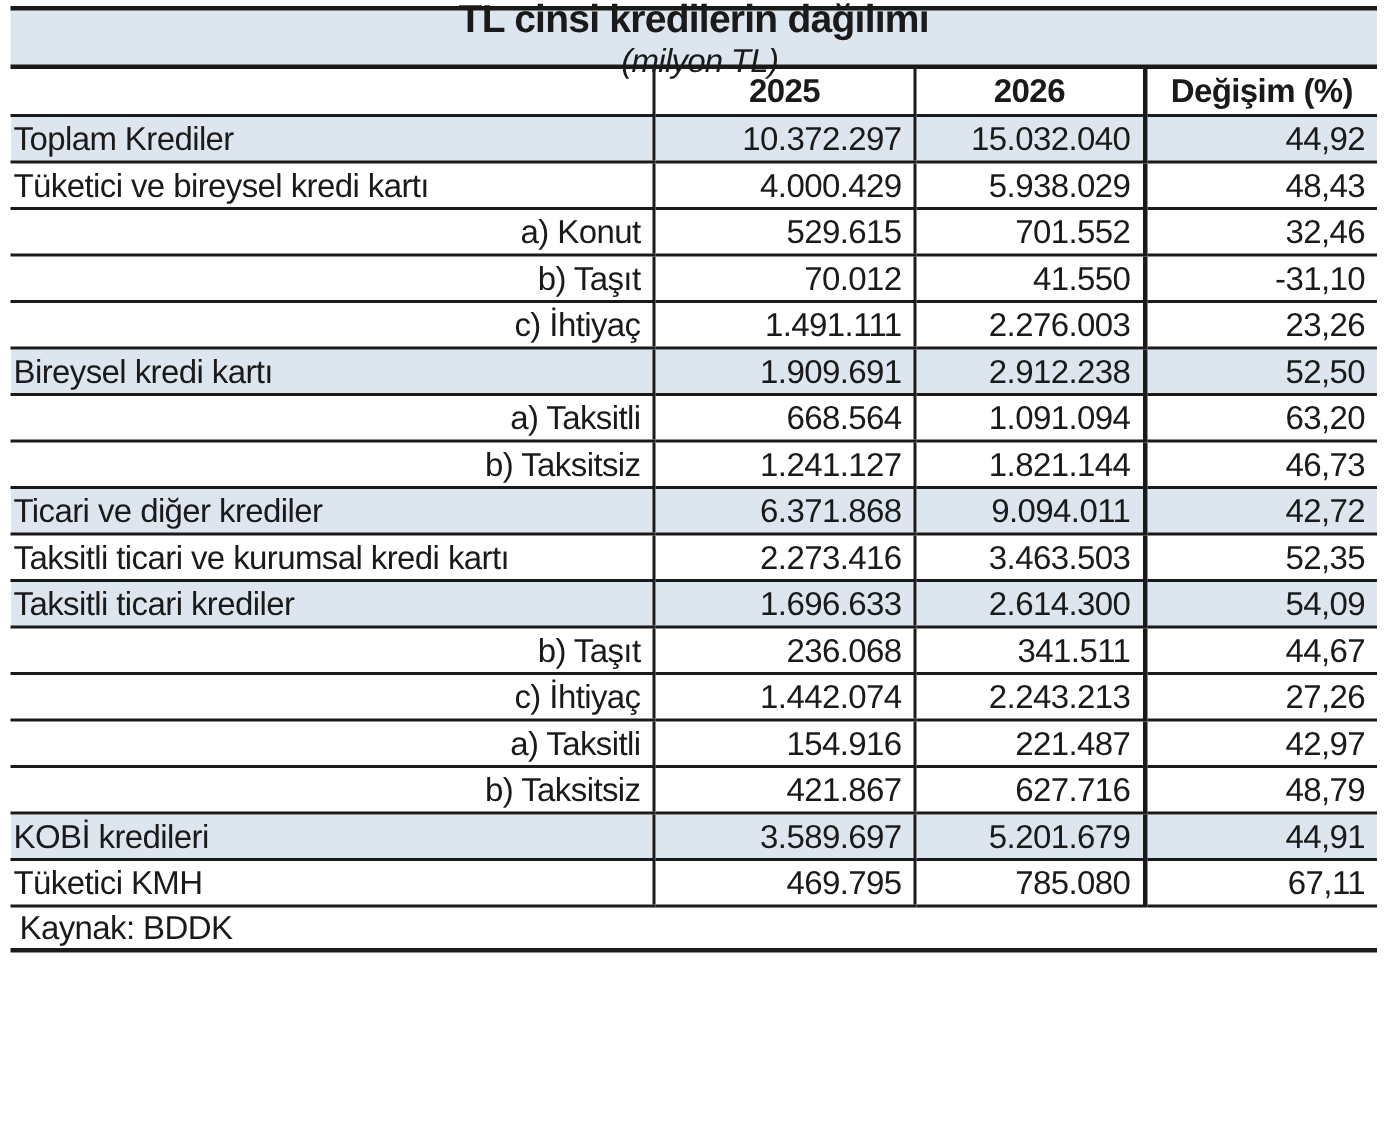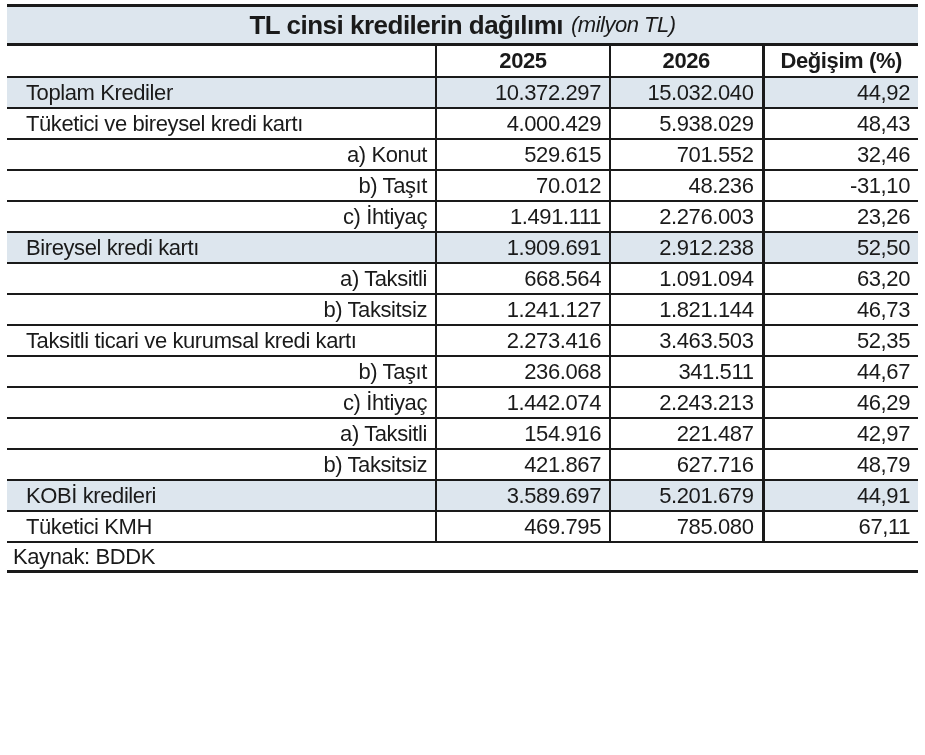--- a/index.html
+++ b/index.html
@@ -21,20 +21,21 @@
   }
   .title-band{
     box-sizing:border-box;
     height:42px;
     background:var(--shade);
     border-top:3px solid var(--line);
     border-bottom:3px solid var(--line);
     display:flex;
     align-items:center;
     justify-content:center;
+    flex-direction:column;
   }
   .title-main{
     font-weight:bold;
     font-size:26px;
     letter-spacing:-0.5px;
   }
   .title-unit{
     font-style:italic;
     font-size:22px;
     margin-left:8px;
@@ -59,21 +60,21 @@
     white-space:nowrap;
     overflow:hidden;
     font-weight:normal;
     vertical-align:middle;
   }
   thead th{
     font-weight:bold;
     text-align:center;
     height:31px;
   }
-  td.label{text-align:left;padding-left:19px;}
+  td.label{text-align:left;padding-left:2px;}
   td.label.indent{padding-left:28px;text-align:right;}
   td.num{text-align:right;}
   th:nth-child(2),td:nth-child(2){border-left:2px solid var(--line);}
   th:nth-child(3),td:nth-child(3){border-left:2px solid var(--line);}
   th:nth-child(4),td:nth-child(4){border-left:3px solid var(--line);}
   tr.shaded td{background:var(--shade);}
   .source-row{
     box-sizing:border-box;
     height:30px;
     border-bottom:3px solid var(--line);
@@ -124,21 +125,21 @@
   </tr>
         <tr>
     <td class="label indent">a) Konut</td>
     <td class="num">529.615</td>
     <td class="num">701.552</td>
     <td class="num">32,46</td>
   </tr>
         <tr>
     <td class="label indent">b) Taşıt</td>
     <td class="num">70.012</td>
-    <td class="num">48.236</td>
+    <td class="num">41.550</td>
     <td class="num">-31,10</td>
   </tr>
         <tr>
     <td class="label indent">c) İhtiyaç</td>
     <td class="num">1.491.111</td>
     <td class="num">2.276.003</td>
     <td class="num">23,26</td>
   </tr>
         <tr class="shaded">
     <td class="label">Bireysel kredi kartı</td>
@@ -151,37 +152,49 @@
     <td class="num">668.564</td>
     <td class="num">1.091.094</td>
     <td class="num">63,20</td>
   </tr>
         <tr>
     <td class="label indent">b) Taksitsiz</td>
     <td class="num">1.241.127</td>
     <td class="num">1.821.144</td>
     <td class="num">46,73</td>
   </tr>
+        <tr class="shaded">
+    <td class="label">Ticari ve diğer krediler</td>
+    <td class="num">6.371.868</td>
+    <td class="num">9.094.011</td>
+    <td class="num">42,72</td>
+  </tr>
         <tr>
     <td class="label">Taksitli ticari ve kurumsal kredi kartı</td>
     <td class="num">2.273.416</td>
     <td class="num">3.463.503</td>
     <td class="num">52,35</td>
   </tr>
+        <tr class="shaded">
+    <td class="label">Taksitli ticari krediler</td>
+    <td class="num">1.696.633</td>
+    <td class="num">2.614.300</td>
+    <td class="num">54,09</td>
+  </tr>
         <tr>
     <td class="label indent">b) Taşıt</td>
     <td class="num">236.068</td>
     <td class="num">341.511</td>
     <td class="num">44,67</td>
   </tr>
         <tr>
     <td class="label indent">c) İhtiyaç</td>
     <td class="num">1.442.074</td>
     <td class="num">2.243.213</td>
-    <td class="num">46,29</td>
+    <td class="num">27,26</td>
   </tr>
         <tr>
     <td class="label indent">a) Taksitli</td>
     <td class="num">154.916</td>
     <td class="num">221.487</td>
     <td class="num">42,97</td>
   </tr>
         <tr>
     <td class="label indent">b) Taksitsiz</td>
     <td class="num">421.867</td>

